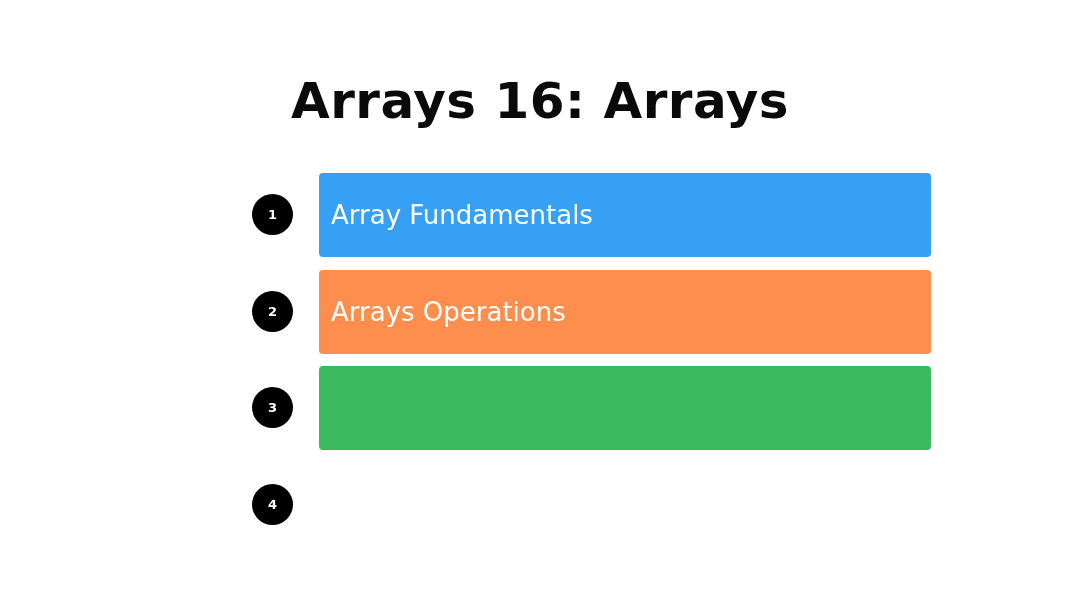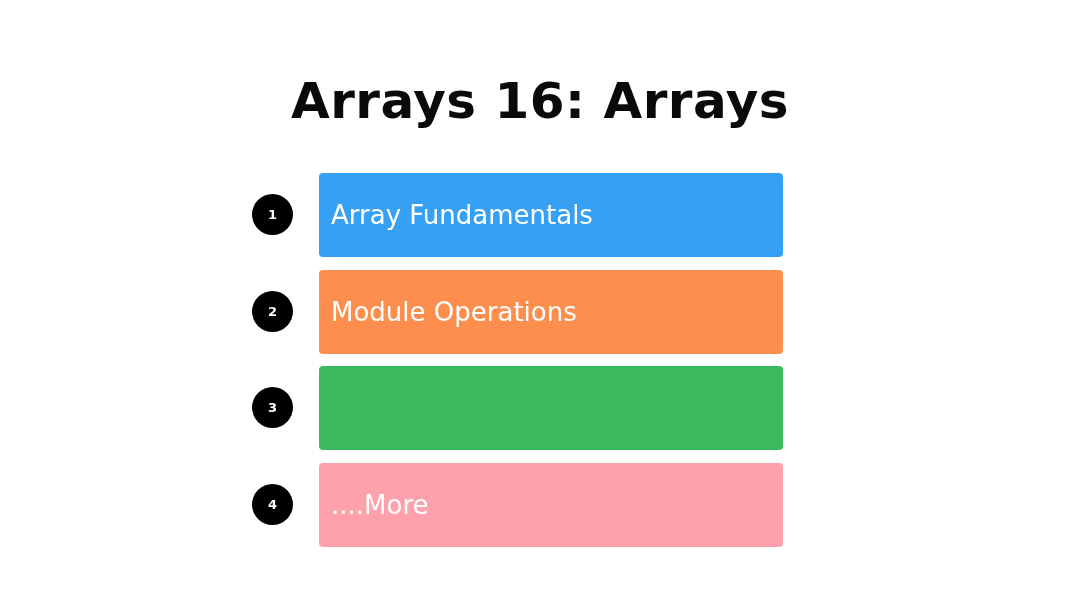--- a/index.html
+++ b/index.html
@@ -5,48 +5,45 @@
   html, body { margin:0; padding:0; }
   body { width:1080px; height:608px; background:#ffffff; position:relative; overflow:hidden;
          font-family:"DejaVu Sans", sans-serif; }
   .title { position:absolute; left:0; width:1080px; top:66px; text-align:center;
            font-family:"DejaVu Sans", sans-serif; font-weight:bold; font-size:50px;
            color:#0a0a0a; letter-spacing:0.5px; line-height:70px; }
   .row { position:absolute; left:0; width:1080px; height:84px; }
   .num { position:absolute; left:252px; width:41px; height:41px; border-radius:50%;
          background:#000; color:#fff; font-size:13px; font-weight:bold;
          display:flex; align-items:center; justify-content:center; top:21px; }
-  .box { position:absolute; left:319px; width:464px; height:84px; border-radius:4px;
+  .box { position:absolute; left:319px; width:612px; height:84px; border-radius:4px;
          display:flex; align-items:center; box-sizing:border-box; padding-left:12px;
          color:#ffffff; font-size:26px; font-family:"DejaVu Sans", sans-serif; }
 </style>
 </head>
 <body>
 
 <div class="title">Arrays 16: Arrays</div>
 
 <div class="row" style="top:173px">
   <div class="num">1</div>
   <div class="box" style="background:#36a0f4">
     <span>Array Fundamentals</span>
   </div>
 </div>
 
 <div class="row" style="top:270px">
   <div class="num">2</div>
   <div class="box" style="background:#fe8e4d">
-    <span>Module Operations</span>
+    <span>Arrays Operations</span>
   </div>
 </div>
 
 <div class="row" style="top:366px">
   <div class="num">3</div>
   <div class="box" style="background:#3bb95e">
     <span></span>
   </div>
 </div>
 
 <div class="row" style="top:463px">
   <div class="num">4</div>
-  <div class="box" style="background:#fea1ad">
-    <span>....More</span>
-  </div>
 </div>
 
 </body></html>

